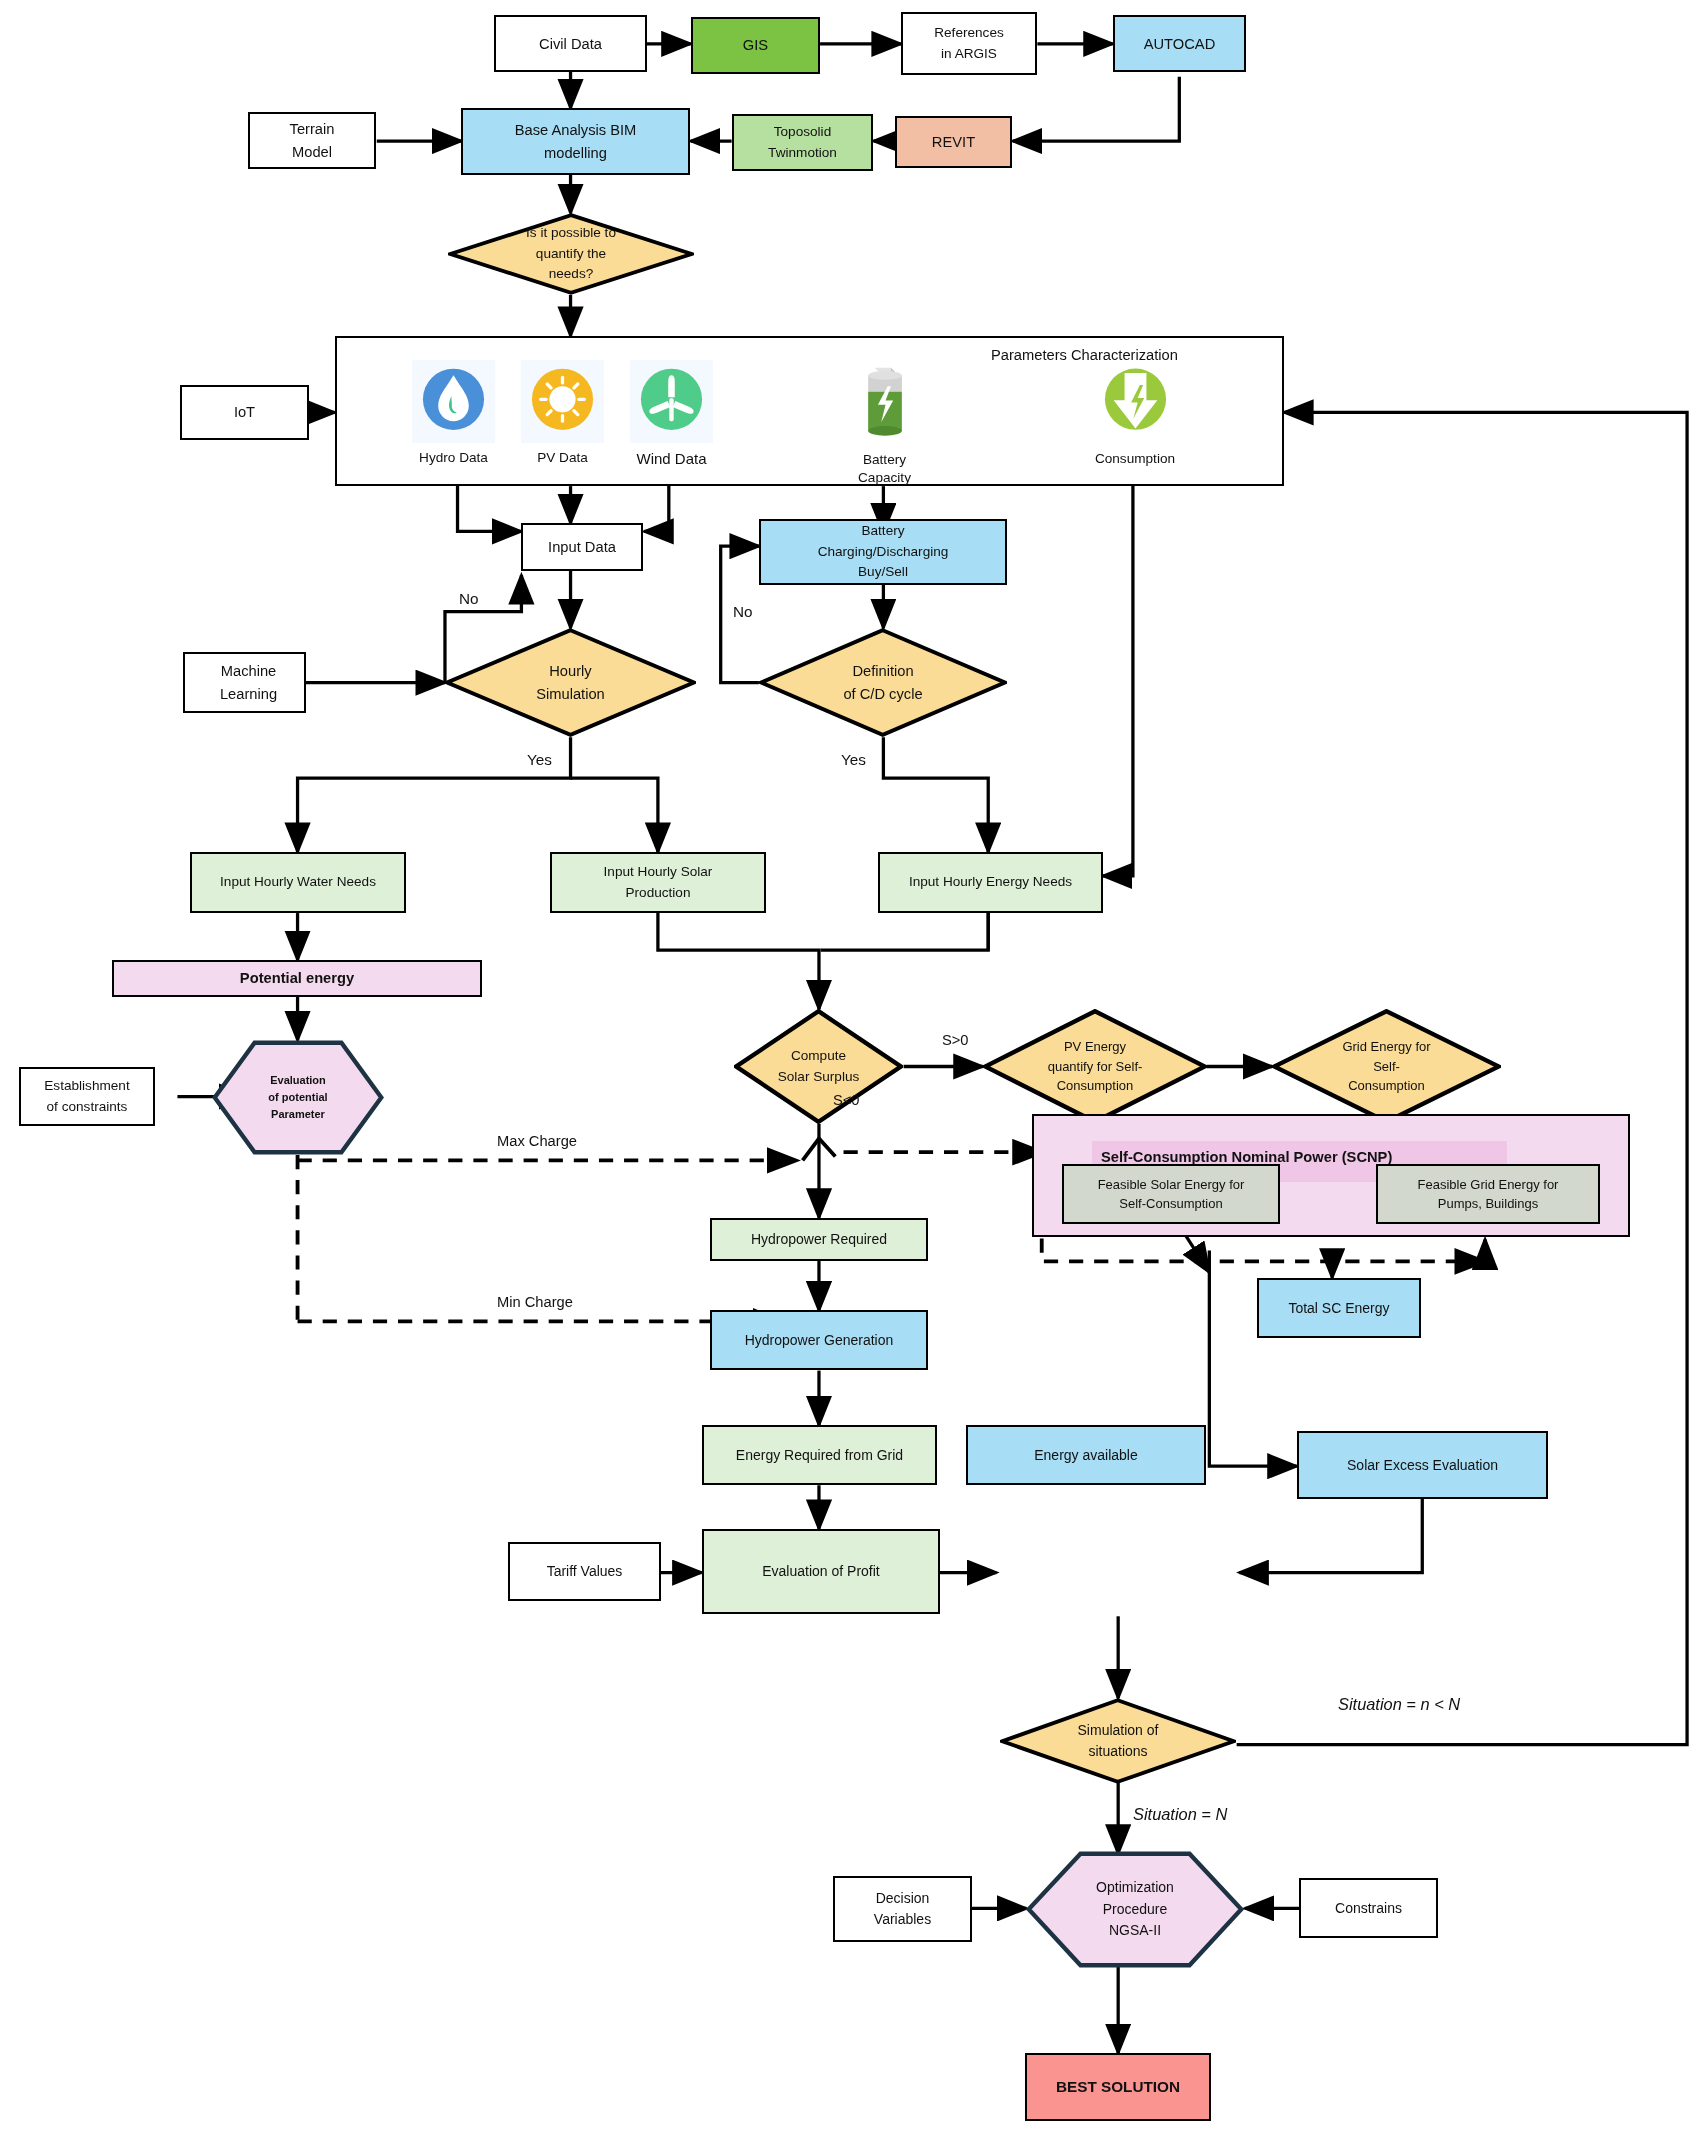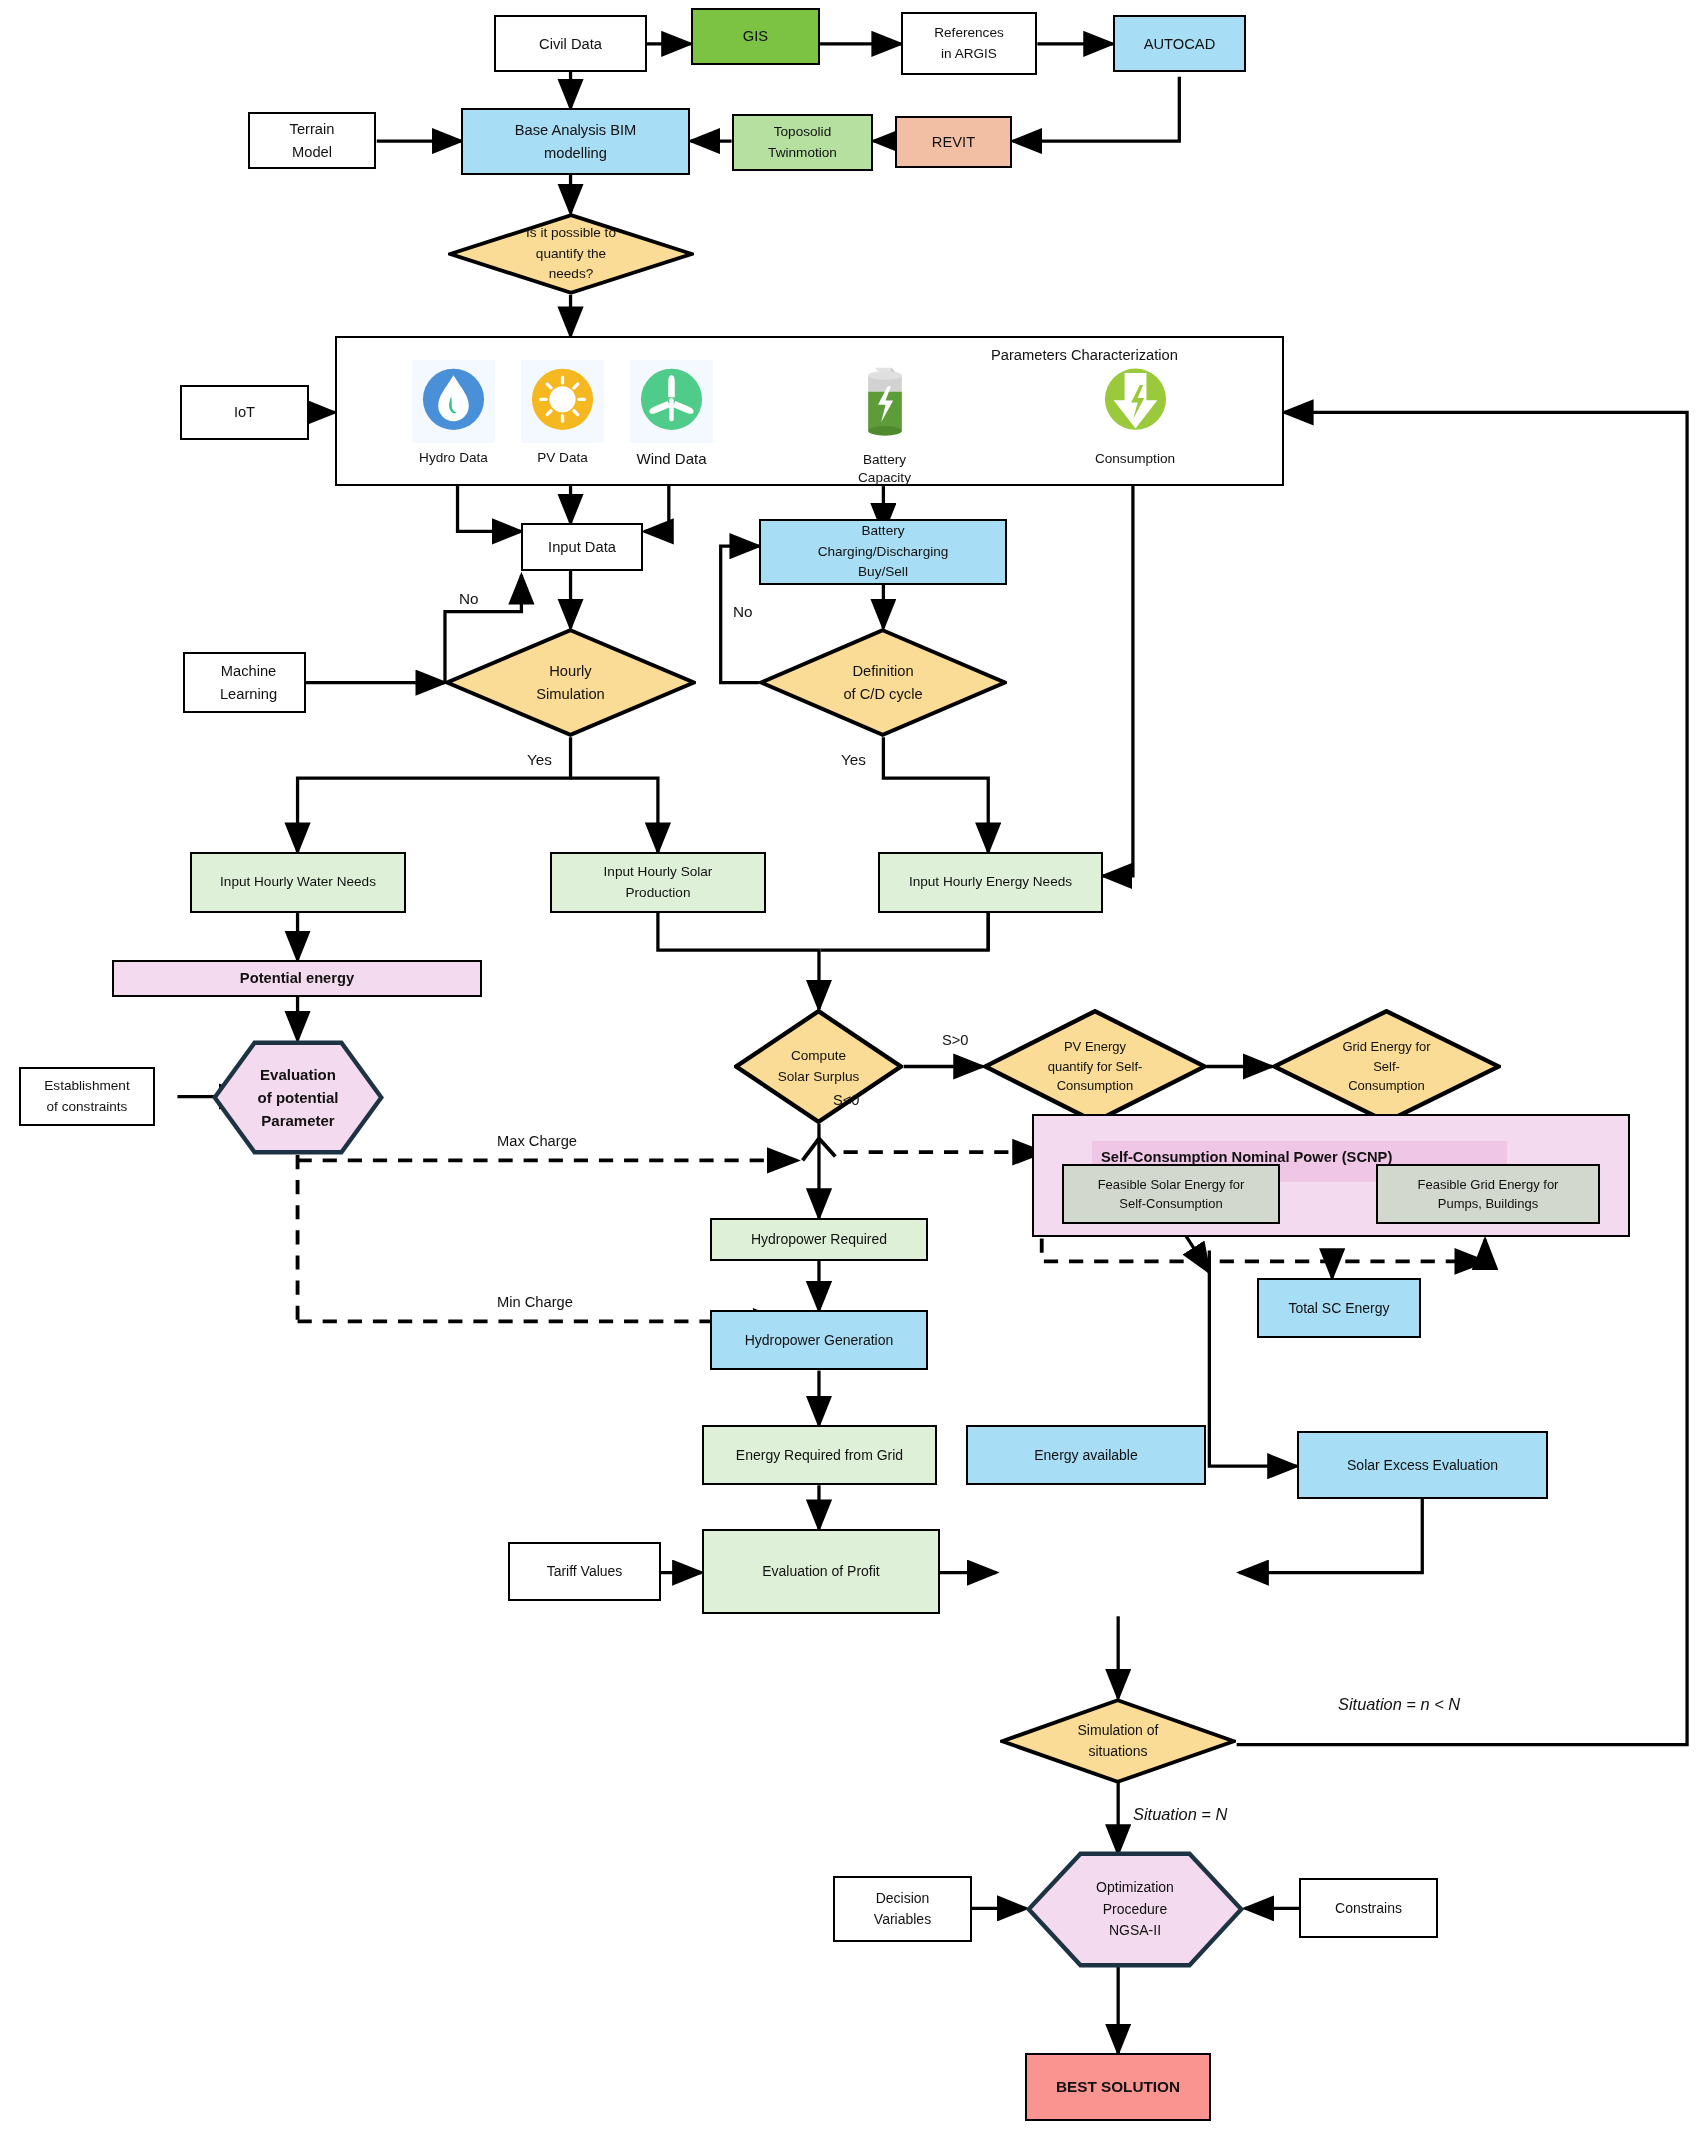--- a/index.html
+++ b/index.html
@@ -164,21 +164,21 @@
     <g stroke="#000" stroke-width="7" fill="none">
       <path d="M1470,2125 L1500,2085 L1530,2118"></path>
       <path d="M2720,2310 L2720,2270" marker-end="url(#ahd)" stroke-dasharray="0"></path>
     </g>
   </svg>
 
   <div class="node plain" style="left:494px;top:15.3px;width:153px;height:57px;font-size:14.7px;">
     <span>Civil Data</span>
   </div>
 
-  <div class="node gis" style="left:691px;top:8px;width:129px;height:57px;font-size:14.7px;">
+  <div class="node gis" style="left:691px;top:17px;width:129px;height:57px;font-size:14.7px;">
     <span>GIS</span>
   </div>
 
   <div class="node plain" style="left:901px;top:12px;width:136px;height:63px;font-size:13.6px;white-space:pre-line;">
     <span>References
 in ARGIS</span>
   </div>
 
   <div class="node blue" style="left:1113px;top:15.3px;width:133px;height:57px;font-size:14.7px;">
     <span>AUTOCAD</span>
@@ -341,21 +341,21 @@
 
   <div class="node plain" style="left:19px;top:1067px;width:136px;height:59px;font-size:13.6px;white-space:pre-line;">
     <span>Establishment
 of constraints</span>
   </div>
 
   <div class="hexwrap" style="left:212px;top:1040px;width:172px;height:115px;">
     <svg viewBox="0 0 315 210" preserveAspectRatio="none">
       <polygon points="78,5 237,5 310,105 237,205 78,205 5,105" fill="#F4DAEF" stroke="#1D3343" stroke-width="8"></polygon>
     </svg>
-    <div class="lbl" style="font-size:15px;white-space:pre-line;font-weight:600;">Evaluation
+    <div class="lbl" style="font-size:11px;white-space:pre-line;font-weight:600;">Evaluation
 of potential
 Parameter</div>
   </div>
 
   <div class="dia" style="left:734px;top:1009px;width:169px;height:115px;font-size:13.6px;">
     <svg viewBox="0 0 310 210" preserveAspectRatio="none">
       <polygon points="155,4 306,105 155,206 4,105" fill="#FBDC96" stroke="#000" stroke-width="8"></polygon>
     </svg>
     <span class="lbl" style="white-space:pre-line;">Compute
 Solar Surplus</span>

